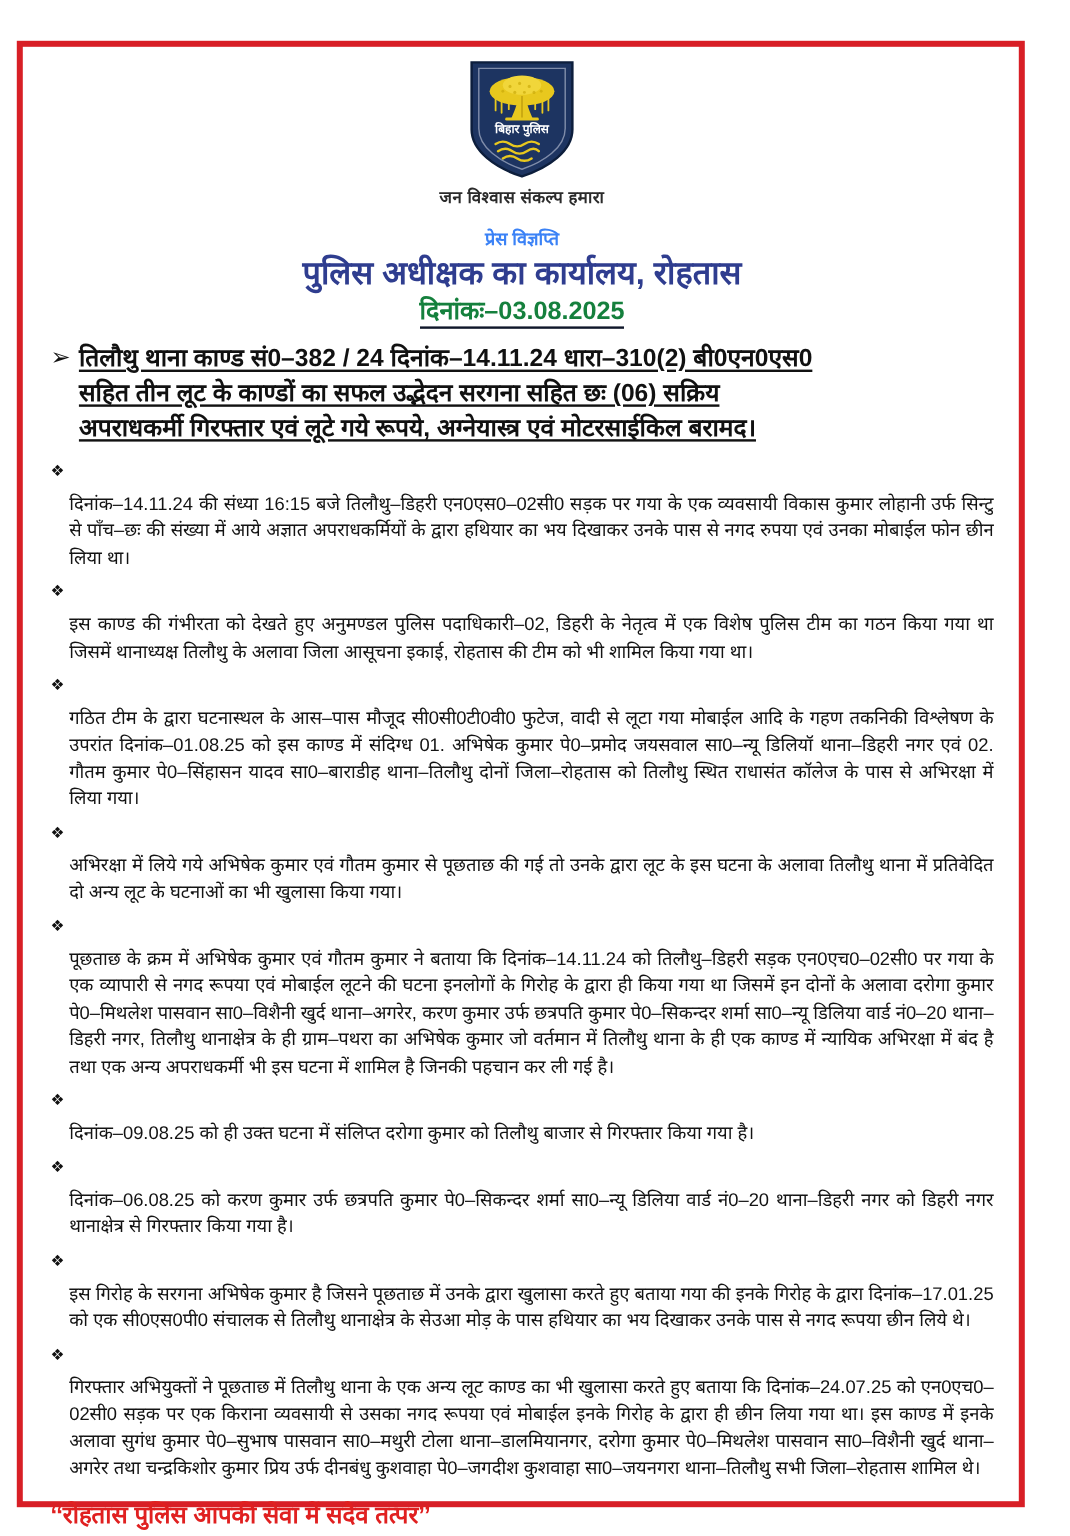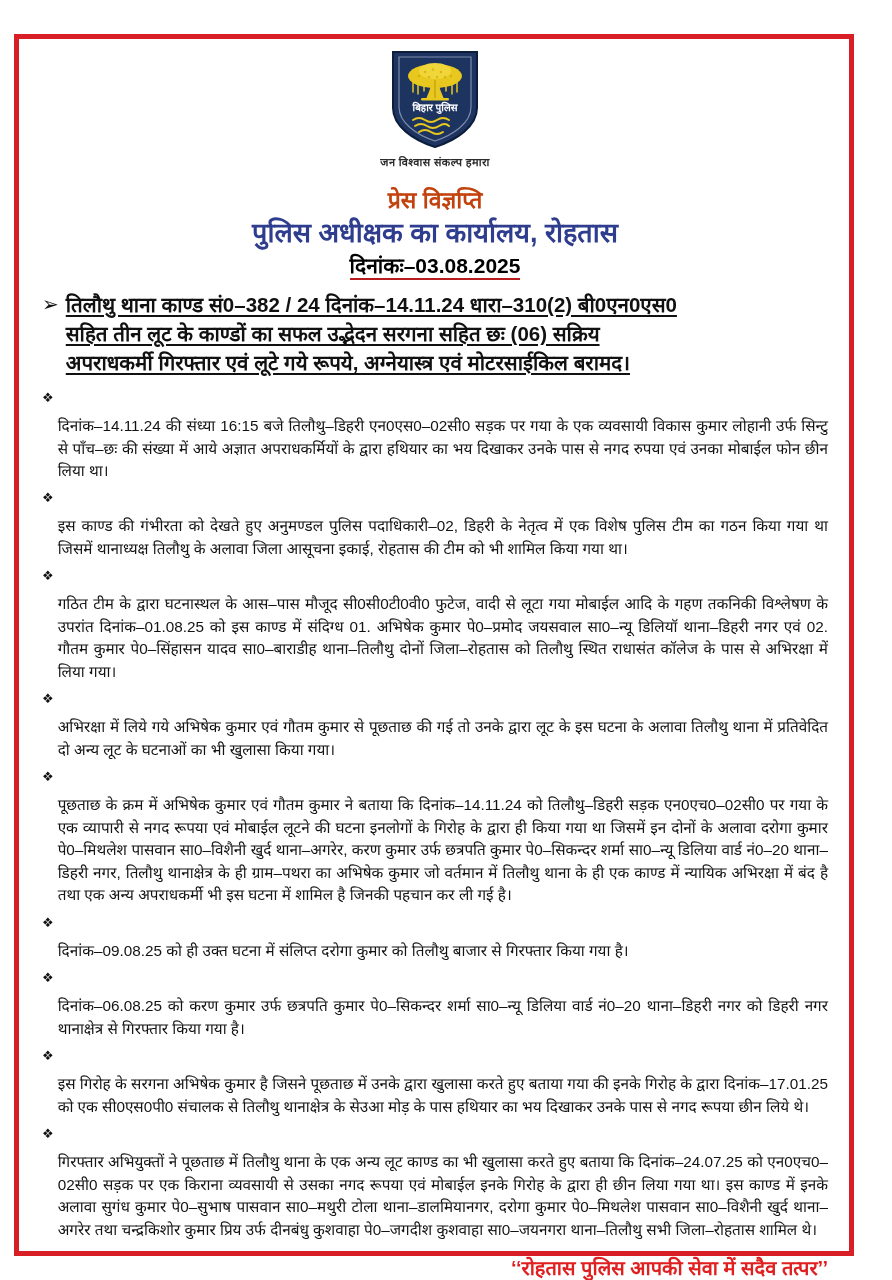--- a/index.html
+++ b/index.html
@@ -52,54 +52,54 @@
     align-items: center;
     margin-top: 2px;
   }
   .crest {
     width: 104px;
     height: 106px;
     display: block;
   }
   .crest-motto {
     margin-top: 2px;
-    font-size: 11px;
+    font-size: 14px;
     font-weight: bold;
     color: #2b2b2b;
     letter-spacing: 0.4px;
     white-space: nowrap;
   }
 
   
   .title-red {
     text-align: center;
-    color: #c2410c;
-    font-size: 23px;
+    color: #3b82f6;
+    font-size: 15px;
     font-weight: bold;
     margin-top: 18px;
     line-height: 1.18;
   }
   .title-office {
     text-align: center;
     color: #2f3d8f;
     font-size: 27px;
     font-weight: bold;
     margin-top: 3px;
     line-height: 1.2;
   }
   .title-date {
     text-align: center;
     margin-top: 3px;
     line-height: 1.2;
   }
   .title-date span {
-    color: #000000;
+    color: #15803d;
     font-size: 21px;
     font-weight: bold;
-    border-bottom: 2px solid #b91c1c;
+    border-bottom: 2px solid #0f172a;
     padding-bottom: 1px;
   }
 
   
   .headline {
     margin-top: 12px;
     display: flex;
     align-items: flex-start;
     color: #111111;
   }
@@ -146,21 +146,21 @@
     font-size: 15.3px;
     line-height: 1.47;
     text-align: justify;
     text-justify: inter-word;
     hyphens: none;
     margin-top: 28px;
   }
 
   
   .footer-slogan {
-    text-align: right;
+    text-align: left;
     color: #e02020;
     font-size: 20px;
     font-weight: bold;
     margin-top: 14px;
     line-height: 1.3;
   }
 </style>
 </head>
 <body>
 

